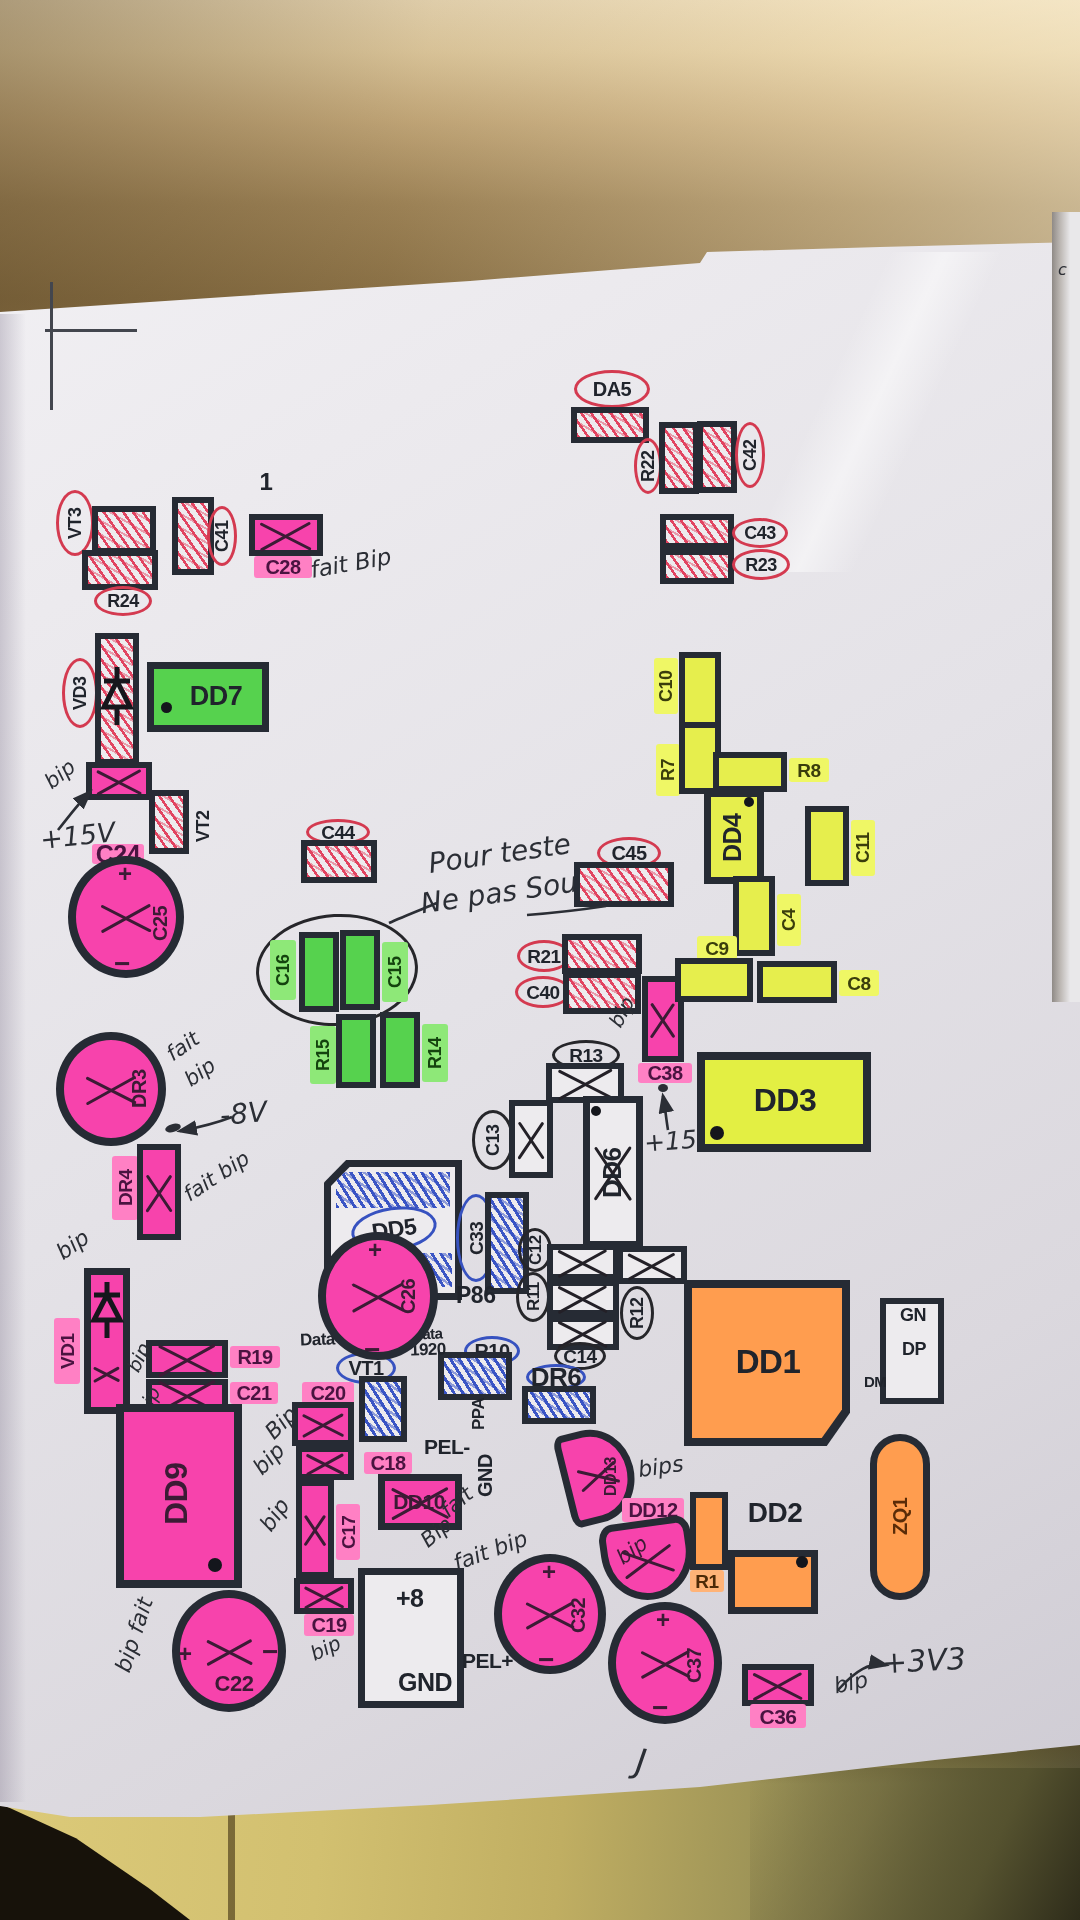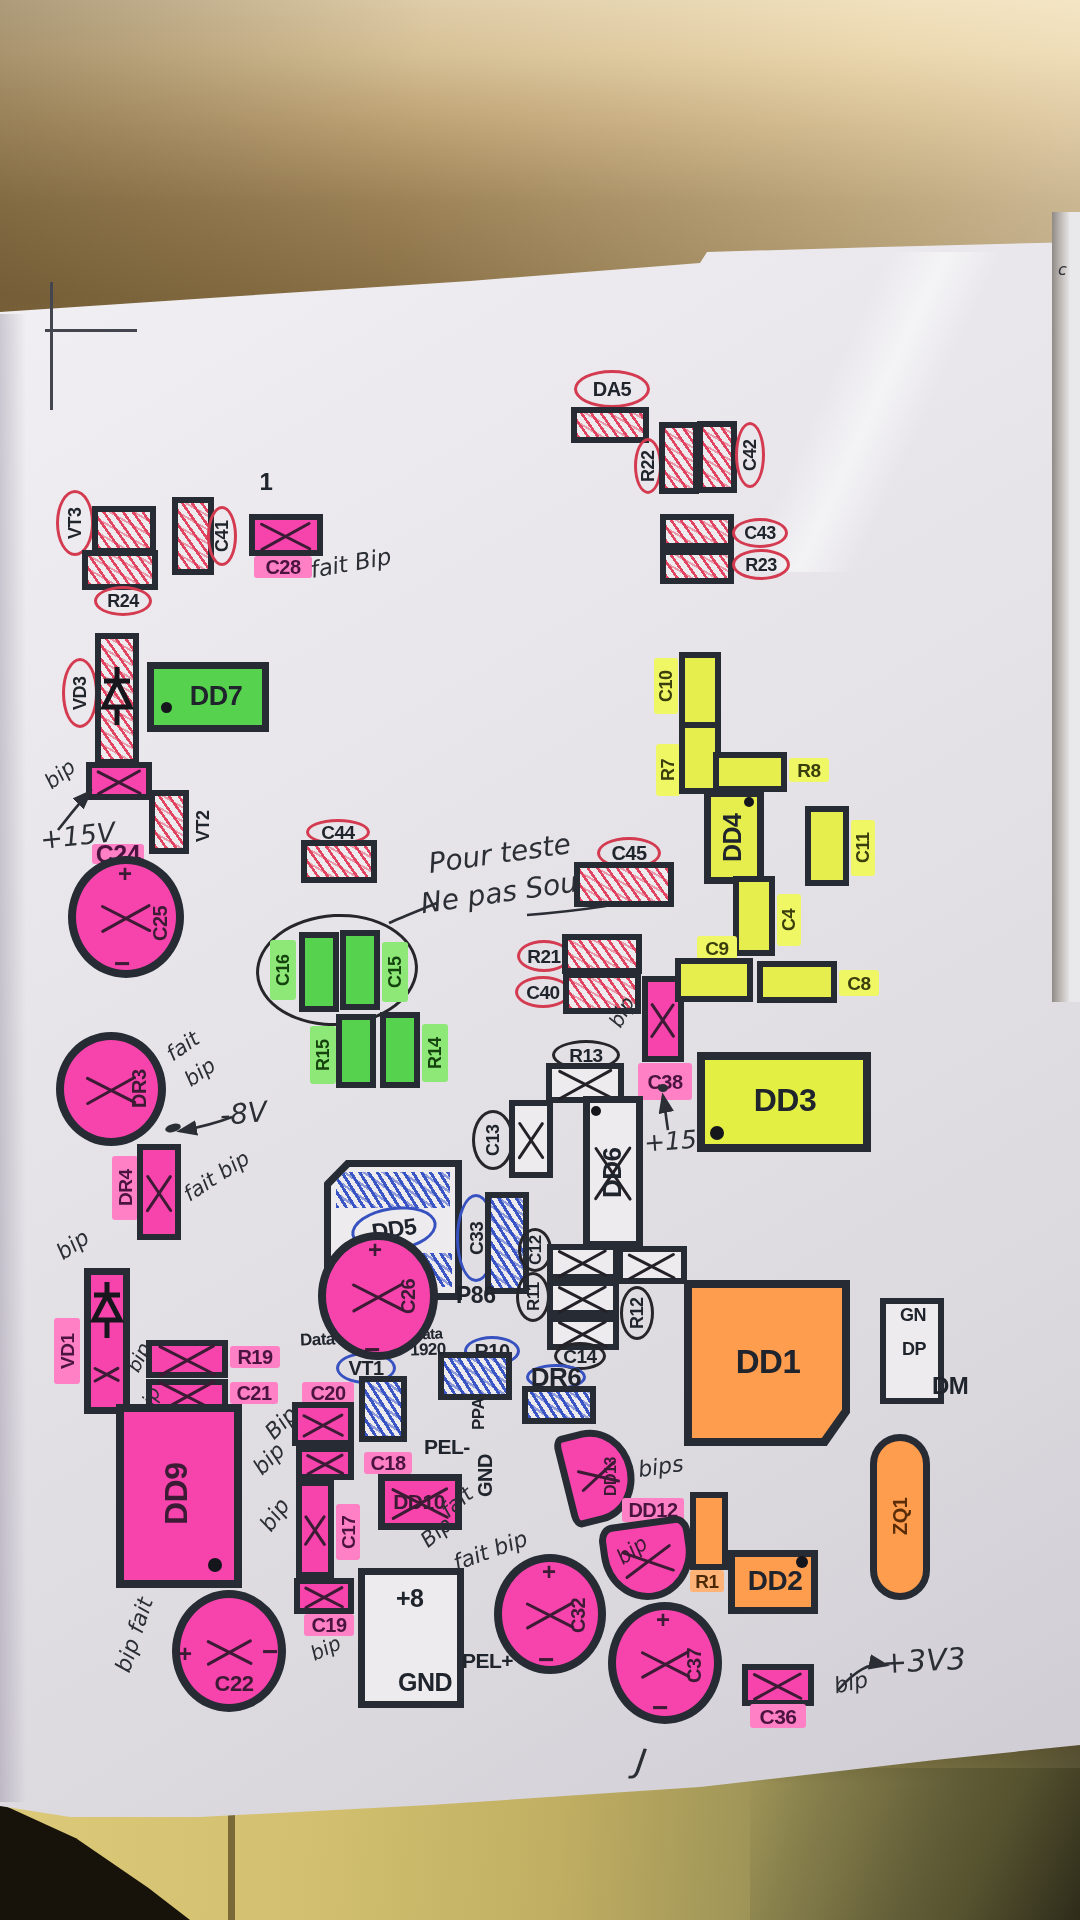--- a/index.html
+++ b/index.html
@@ -146,21 +146,21 @@
   <div class="c gr" style="left:380px;top:1012px;width:40px;height:76px"></div>
   <div class="lb hg v" style="left:422px;top:1024px;width:26px;height:58px;font-size:18px">R14</div>
 
   <div class="lb ovr" style="left:517px;top:940px;width:54px;height:32px;font-size:19px">R21</div>
   <div class="c hr" style="left:562px;top:934px;width:80px;height:40px"></div>
   <div class="lb ovr" style="left:515px;top:976px;width:56px;height:32px;font-size:19px">C40</div>
   <div class="c hr" style="left:563px;top:972px;width:78px;height:42px"></div>
   <div class="c pk" style="left:642px;top:976px;width:42px;height:86px">
       <i class="x xv"></i>
     </div>
-  <div class="lb hp" style="left:638px;top:1063px;width:54px;height:37px;font-size:20px">C38</div>
+  <div class="lb hp" style="left:638px;top:1063px;width:54px;height:20px;font-size:20px">C38</div>
   <div class="hw" style="left:606px;top:1002px;font-size:20px;transform:rotate(-62deg)">bip</div>
   <div class="hw" style="left:644px;top:1128px;font-size:25px;transform:rotate(-4deg)">+15V</div>
 
   <div class="lb ovk" style="left:552px;top:1040px;width:68px;height:30px;font-size:19px">R13</div>
   <div class="c" style="left:546px;top:1063px;width:78px;height:40px">
       <i class="x"></i>
     </div>
   <div class="lb ovk v" style="left:472px;top:1110px;width:42px;height:60px;font-size:18px">C13</div>
   <div class="c" style="left:509px;top:1100px;width:44px;height:78px">
       <i class="x xv"></i>
@@ -310,31 +310,31 @@
   <div class="lb v onpk" style="left:600px;top:1448px;width:22px;height:58px;font-size:16px">DD13</div>
   <div class="hw" style="left:638px;top:1456px;font-size:22px;transform:rotate(-8deg)">bips</div>
   <div class="lb hp" style="left:622px;top:1498px;width:62px;height:24px;font-size:20px">DD12</div>
   <div class="c pk bw7" style="left:602px;top:1520px;width:92px;height:80px;border-radius:16% 16% 52% 52% / 22% 22% 64% 64%;transform:rotate(-8deg)">
       <i class="x" style="inset:14%"></i>
     </div>
   <div class="hw" style="left:616px;top:1540px;font-size:21px;transform:rotate(-35deg);color:#3c1b35">bip</div>
   <div class="c or" style="left:690px;top:1492px;width:38px;height:78px"></div>
   <div class="lb ho" style="left:690px;top:1570px;width:34px;height:22px;font-size:19px">R1</div>
   <div class="c or bw7" style="left:728px;top:1550px;width:90px;height:64px"></div>
-  <div class="lb" style="left:744px;top:1562px;width:62px;height:38px;font-size:28px">DD2</div>
+  <div class="lb" style="left:744px;top:1494px;width:62px;height:38px;font-size:28px">DD2</div>
   <i class="dot" style="left:796px;top:1556px;width:12px;height:12px"></i>
 
   <div class="dd1o" style="left:684px;top:1280px;width:166px;height:166px">
       <div class="dd1i"></div>
     </div>
   <div class="lb" style="left:728px;top:1336px;width:80px;height:50px;font-size:33px">DD1</div>
   <div class="c" style="left:880px;top:1298px;width:64px;height:106px"></div>
   <div class="lb" style="left:900px;top:1306px;font-size:18px">GN</div>
   <div class="lb" style="left:902px;top:1340px;font-size:18px">DP</div>
-  <div class="lb" style="left:932px;top:1374px;font-size:24px">DM</div>
+  <div class="lb" style="left:864px;top:1374px;font-size:15px">DM</div>
   <div class="c or bw7" style="left:870px;top:1434px;width:60px;height:166px;border-radius:30px"></div>
   <div class="lb v" style="left:888px;top:1488px;width:24px;height:56px;font-size:20px;color:#5a2c08">ZQ1</div>
 
   <div class="c pk pc bw8" style="left:172px;top:1590px;width:114px;height:122px">
       <i class="x" style="inset:24%"></i>
     </div>
   <div class="lb onpk" style="left:178px;top:1642px;font-size:24px">+</div>
   <div class="lb onpk" style="left:262px;top:1638px;font-size:28px">−</div>
   <div class="lb onpk" style="left:204px;top:1672px;width:60px;height:24px;font-size:22px">C22</div>
   <div class="hw" style="left:96px;top:1624px;font-size:22px;transform:rotate(-72deg)">bip fait</div>

